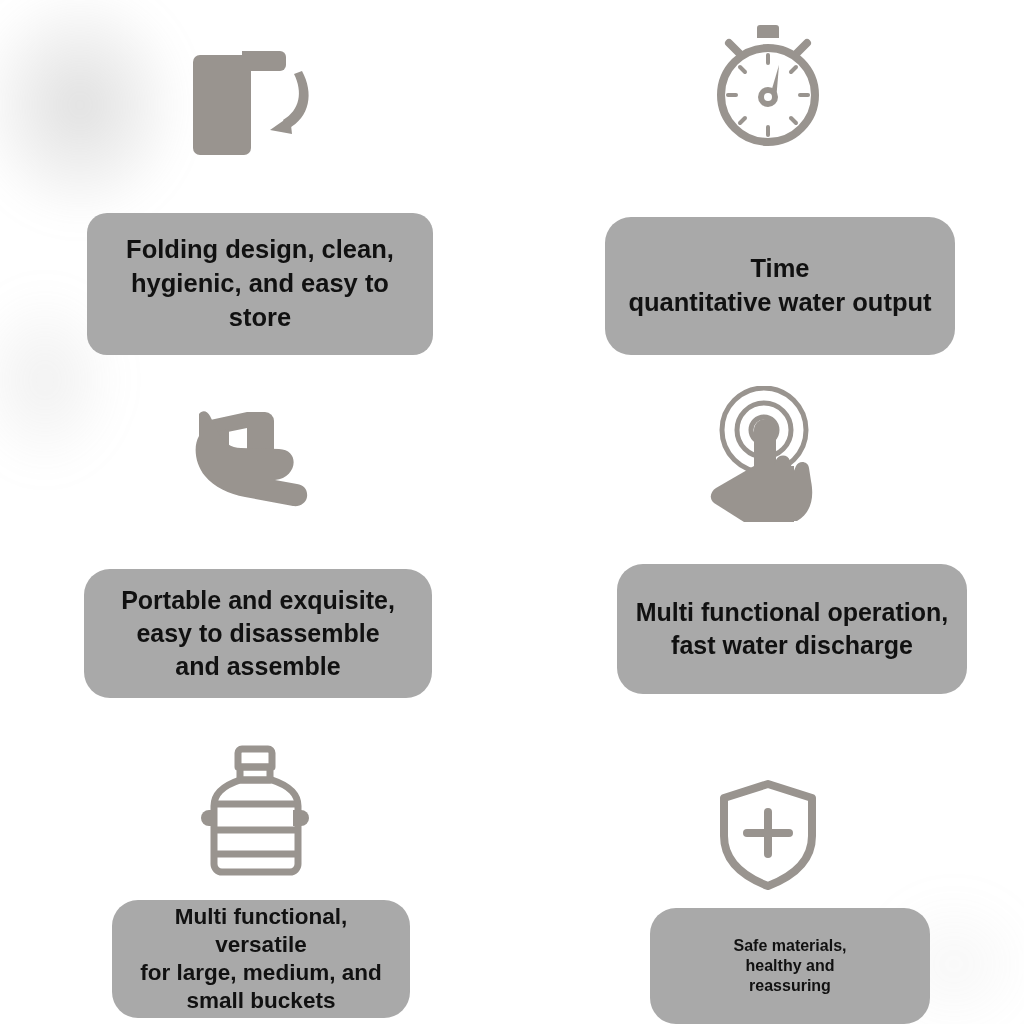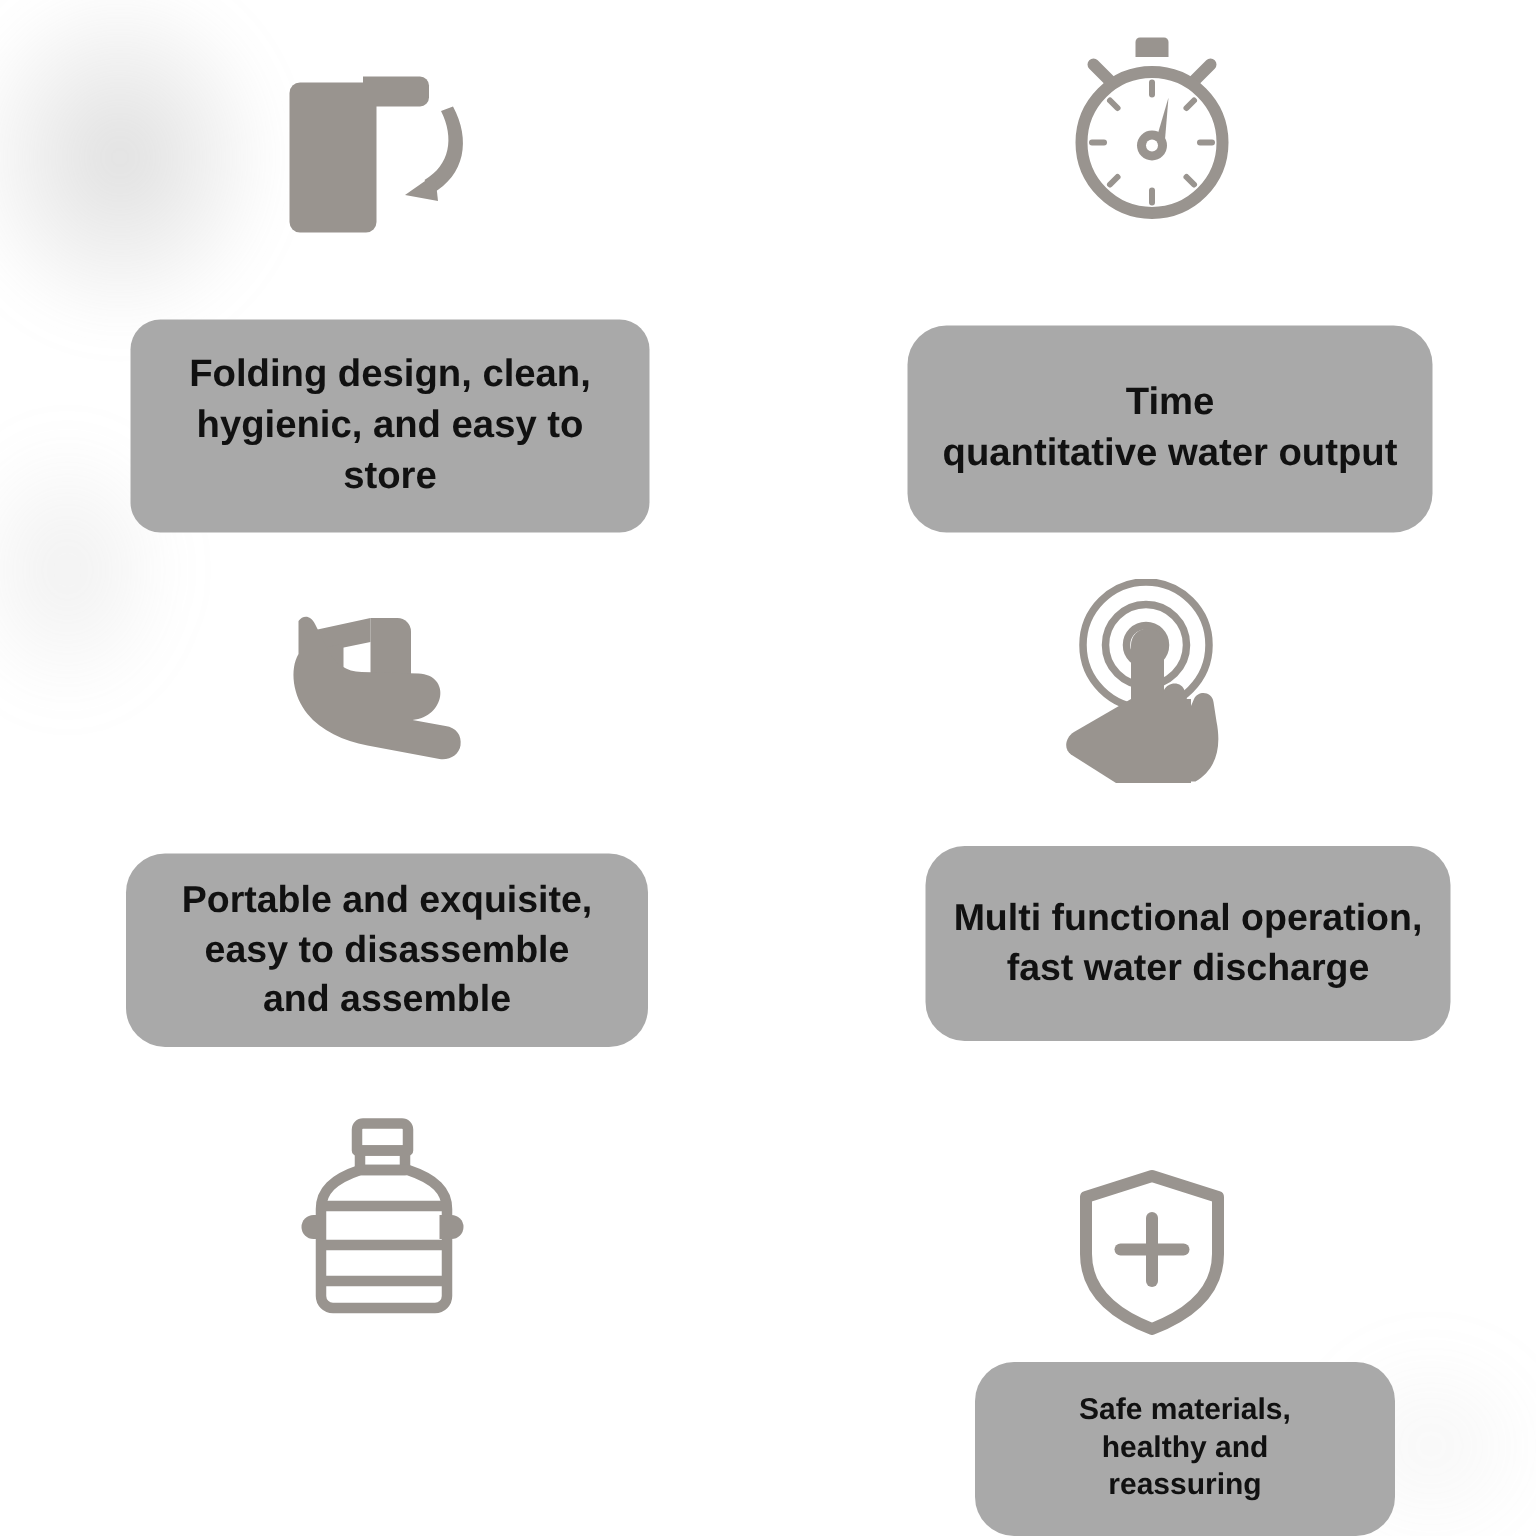--- a/index.html
+++ b/index.html
@@ -129,21 +129,21 @@
     margin-top: 22px;
     margin-left: 10px;
     font-size: 22.5px;
     line-height: 1.25;
   }
   .cell-6 .icon-wrap { height: 160px; padding-top: 38px; }
   .cell-6 .panel {
     width: 280px; height: 120px;
     margin-top: 18px;
     margin-left: 44px;
-    font-size: 20px;
+    font-size: 16px;
     line-height: 1.25;
   }
 </style>
 </head>
 <body>
 
 <div class="bg-smudge-a"></div>
 <div class="bg-smudge-b"></div>
 <div class="bg-smudge-c"></div>
 
@@ -255,20 +255,23 @@
           <line x1="15" y1="86" x2="95" y2="86"></line>
           <line x1="15" y1="110" x2="95" y2="110"></line>
         </g>
 
         <g fill="#99948f">
           <path d="M9 66 h8 v16 h-8 a7 7 0 0 1 0 -16 z"></path>
           <path d="M101 66 h-8 v16 h8 a7 7 0 0 0 0 -16 z"></path>
         </g>
       </svg>
     </div>
+    <div class="panel">Multi functional, versatile
+for large, medium, and
+small buckets</div>
   </div>
 
   <div class="cell cell-6">
     <div class="icon-wrap">
       <svg width="108" height="112" viewBox="0 0 108 112" aria-hidden="true">
         <path d="M54 6 L10 20 v38 c0 24 18 40 44 50 c26 -10 44 -26 44 -50 v-38 z" fill="none" stroke="#99948f" stroke-width="8" stroke-linejoin="round"></path>
         <g stroke="#99948f" stroke-width="8" stroke-linecap="round">
           <line x1="54" y1="34" x2="54" y2="76"></line>
           <line x1="33" y1="55" x2="75" y2="55"></line>
         </g>

